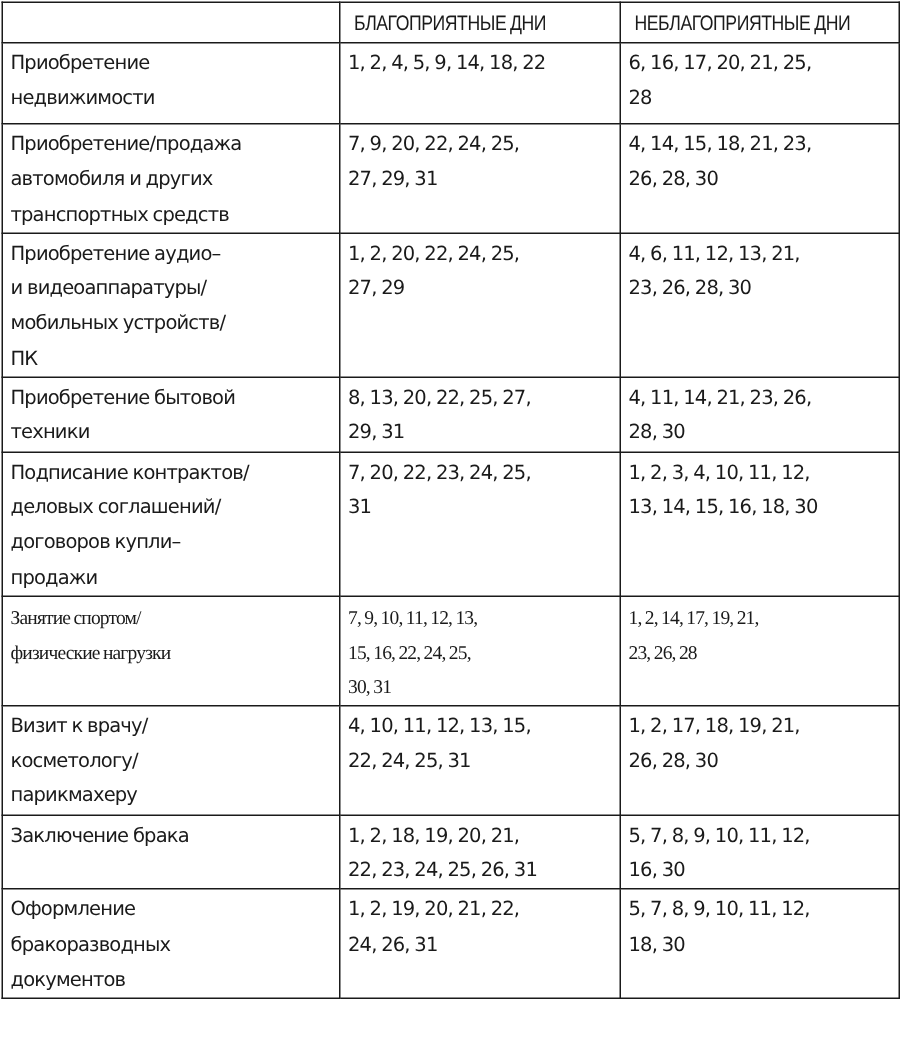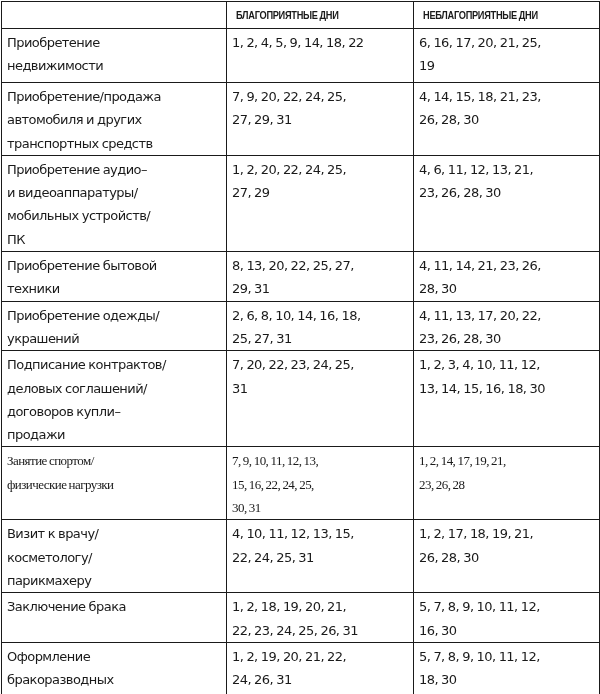--- a/index.html
+++ b/index.html
@@ -29,22 +29,22 @@
       padding: 2px 0 0 5px;
       font-size: 13px;
       line-height: 23.3px;
       letter-spacing: -0.55px;
       word-spacing: -0.5px;
       overflow: hidden;
       white-space: nowrap;
     }
     th {
       font-family: "Liberation Sans", sans-serif;
-      font-weight: bold;
-      font-size: 11px;
+      font-weight: normal;
+      font-size: 14px;
       letter-spacing: -0.35px;
       transform-origin: left center;
       height: 24px;
       padding: 2px 0 0 9px;
       line-height: 23px;
       text-transform: uppercase;
       margin-left: 24px;
     }
     th span { display: inline-block; transform: scaleX(0.84); transform-origin: left center; }
     col.c1 { width: 225px; }
@@ -72,21 +72,21 @@
       <tr style="height: 54px;">
         <td>
           <span class="line">Приобретение</span>
           <span class="line">недвижимости</span>
         </td>
         <td>
           <span class="line">1, 2, 4, 5, 9, 14, 18, 22</span>
         </td>
         <td>
           <span class="line">6, 16, 17, 20, 21, 25,</span>
-          <span class="line">19</span>
+          <span class="line">28</span>
         </td>
       </tr>
       <tr style="height: 69px; margin-left: 10px;">
         <td>
           <span class="line">Приобретение/продажа</span>
           <span class="line">автомобиля и других</span>
           <span class="line">транспортных средств</span>
         </td>
         <td>
           <span class="line">7, 9, 20, 22, 24, 25,</span>
@@ -120,34 +120,20 @@
         </td>
         <td>
           <span class="line">8, 13, 20, 22, 25, 27,</span>
           <span class="line">29, 31</span>
         </td>
         <td>
           <span class="line">4, 11, 14, 21, 23, 26,</span>
           <span class="line">28, 30</span>
         </td>
       </tr>
-      <tr style="height: 47px;">
-        <td>
-          <span class="line">Приобретение одежды/</span>
-          <span class="line">украшений</span>
-        </td>
-        <td>
-          <span class="line">2, 6, 8, 10, 14, 16, 18,</span>
-          <span class="line">25, 27, 31</span>
-        </td>
-        <td>
-          <span class="line">4, 11, 13, 17, 20, 22,</span>
-          <span class="line">23, 26, 28, 30</span>
-        </td>
-      </tr>
       <tr style="height: 92px;">
         <td>
           <span class="line">Подписание контрактов/</span>
           <span class="line">деловых соглашений/</span>
           <span class="line">договоров купли–</span>
           <span class="line">продажи</span>
         </td>
         <td>
           <span class="line">7, 20, 22, 23, 24, 25,</span>
           <span class="line">31</span>

